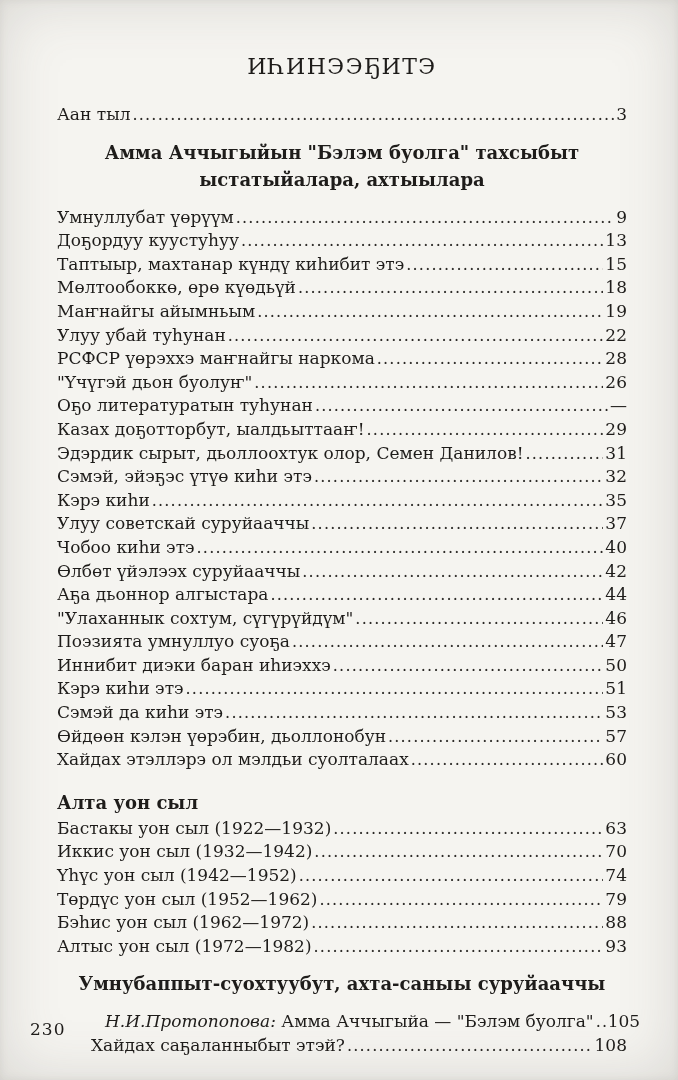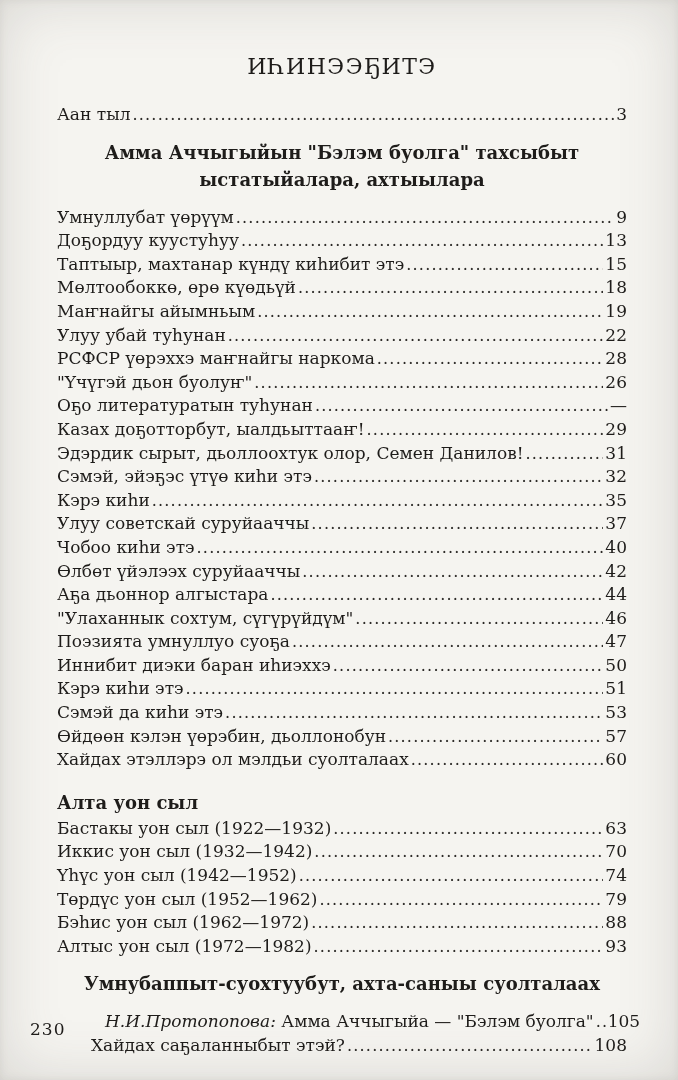--- a/index.html
+++ b/index.html
@@ -233,21 +233,21 @@
           <span class="pg">88</span>
   </div>
         <div class="entry">
     <span class="tt">Алтыс уон сыл (1972—1982)</span>
           <span class="leader"></span>
           <span class="pg">93</span>
   </div>
       </div>
       <div class="section">
         <div class="sec-heading align-center">
-          <div>Умнубаппыт-суохтуубут, ахта-саныы суолталаах</div>
+          <div>Умнубаппыт-суохтуубут, ахта-саныы суруйааччы</div>
         </div>
         <div class="entry">
     <i class="lead">Н.И.Протопопова:</i>
           <span class="tt"> Амма Аччыгыйа — "Бэлэм буолга"</span>
           <span class="leader"></span>
           <span class="pg">105</span>
   </div>
         <div class="entry indent">
     <span class="tt">Хайдах саҕаланныбыт этэй?</span>
           <span class="leader"></span>

